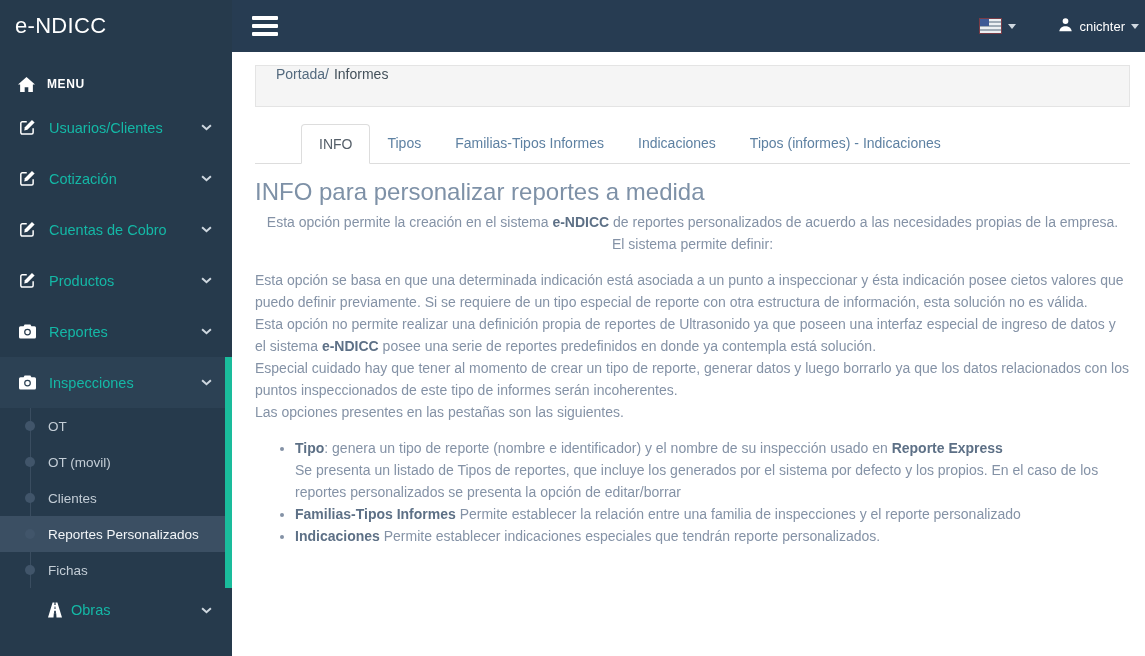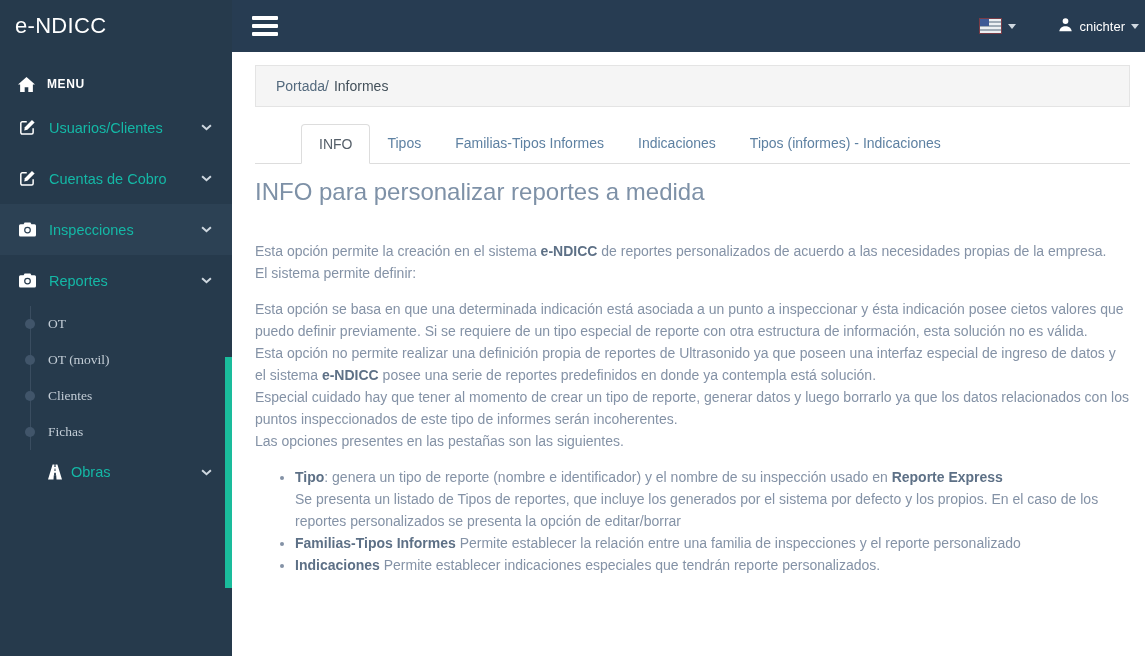--- a/index.html
+++ b/index.html
@@ -13,21 +13,21 @@
   
   .sidebar{position:absolute;left:0;top:0;width:232px;height:656px;background:#263a4c;color:#edf1f4;z-index:2;}
   .logo{height:52px;line-height:52px;padding-left:15px;font-size:22px;color:#fff;letter-spacing:.3px;cursor:pointer;}
   .menu-head{display:flex;align-items:center;height:36px;margin-top:14px;padding:0 20px 0 18px;
     font-size:12px;font-weight:bold;letter-spacing:.6px;color:#fff;cursor:pointer;}
   .menu-head .icon{margin-right:12px;display:flex;}
   .nav-item{display:flex;align-items:center;height:51px;padding:0 20px 0 18px;font-size:14.5px;color:#14b8a6;cursor:pointer;}
   .nav-item .icon{width:18px;margin-right:13px;display:flex;justify-content:center;}
   .nav-item .chev{margin-left:auto;display:flex;}
   .nav-item.expanded{background:#2c4154;}
-  .submenu{position:relative;font-family:Liberation Serif, serif;}
+  .submenu{position:relative;}
   .tree-line{position:absolute;left:30px;top:0;bottom:0;width:1px;background:#3a4d60;}
   .sub-item{display:flex;align-items:center;height:36px;padding-left:48px;font-size:13.5px;color:#c3cdd6;position:relative;cursor:pointer;}
   .sub-item .dot{position:absolute;left:25px;top:13px;width:10px;height:10px;border-radius:50%;background:#41556a;}
   .sub-item.active{background:#3b4f63;color:#f2f5f8;}
   .accent{position:absolute;right:0;top:357px;width:7px;height:231px;background:#1abc9c;}
   .nav-item.obras{margin-top:0;height:44px;margin-left:28px;}
   .nav-item.obras .icon{margin-right:7px;}
 
   
   .topbar{position:absolute;left:232px;top:0;width:913px;height:52px;background:#273c52;
@@ -40,34 +40,34 @@
     background:repeating-linear-gradient(180deg,#ecf0f3 0 2px,#9fabb6 2px 4px);
     box-shadow:0 0 0 1px rgba(190,60,60,.55);}
   .flag::after{content:"";position:absolute;left:0;top:0;width:9px;height:7px;background:#3d5a96;}
   .caret{width:0;height:0;border-left:4px solid transparent;border-right:4px solid transparent;border-top:5px solid #cfd8e0;}
   .user{display:flex;align-items:center;gap:6px;font-size:13px;cursor:pointer;padding-right:2px;}
   .user .name{color:#fff;}
 
   
   .content{position:absolute;left:232px;top:52px;width:913px;height:604px;background:#fff;
     padding:13px 15px 0 23px;box-sizing:border-box;overflow:hidden;}
-  .breadcrumb{background:#f5f5f5;border:1px solid #e4e4e4;height:42px;display:flex;align-items:center;
+  .breadcrumb{background:#f5f5f5;border:1px solid #e4e4e4;height:42px;display:flex;align-items:flex-start;
     padding:0 20px;font-size:14px;margin-bottom:17px;box-sizing:border-box;}
   .crumb-home{color:#546a7e;cursor:pointer;}
   .crumb-cur{color:#43505a;margin-left:5px;}
 
   .tabs{display:flex;border-bottom:1px solid #ddd;padding-left:46px;}
   .tab{padding:11px 17px;font-size:14px;color:#5e81a2;cursor:pointer;}
   .tab.active{background:#fff;border:1px solid #ddd;border-bottom:1px solid #fff;border-radius:4px 4px 0 0;
     margin-bottom:-1px;color:#555f69;}
 
   .page-title{font-size:24px;font-weight:400;color:#7e91a7;margin:14px 0 3px;}
   .body-text{font-size:14px;line-height:22px;color:#8492a6;}
   .body-text b{color:#5d7086;}
-  .intro{margin-top:34px;}
+  .intro{margin-top:5px;text-align:center;}
   ul.simple{margin:6px 0 0;padding-left:40px;}
   ul.simple li{line-height:22px;}
   .block2{margin-top:13px;}
   ul.rich-list{margin:0;padding-left:40px;}
   ul.rich-list li{line-height:22px;}
 </style>
 </head>
 <body>
 
 <div class="app">
@@ -92,82 +92,114 @@
           </svg>
       </span>
       <span>Usuarios/Clientes</span>
       <span class="chev">
         <svg width="11" height="7" viewBox="0 0 10 6">
             <path fill="none" stroke="#cfd8e0" stroke-width="1.8" d="M1 1l4 3.6L9 1"></path>
           </svg>
       </span>
     </div>
 
+    <div class="nav-item">
+      <span class="icon">
+        <svg width="17" height="17" viewBox="0 0 16 16">
+            <path fill="none" stroke="#fff" stroke-width="1.4" d="M13.3 8.8v4a1.4 1.4 0 0 1-1.4 1.4H3.1a1.4 1.4 0 0 1-1.4-1.4V4a1.4 1.4 0 0 1 1.4-1.4h4.2"></path>
+            <path fill="#fff" d="M12.2.9l2.5 2.5-6.8 6.8-3 .6.6-3z"></path>
+          </svg>
+      </span>
+      <span>Cotización</span>
+      <span class="chev">
+        <svg width="11" height="7" viewBox="0 0 10 6">
+            <path fill="none" stroke="#cfd8e0" stroke-width="1.8" d="M1 1l4 3.6L9 1"></path>
+          </svg>
+      </span>
+    </div>
 
     <div class="nav-item">
       <span class="icon">
         <svg width="17" height="17" viewBox="0 0 16 16">
             <path fill="none" stroke="#fff" stroke-width="1.4" d="M13.3 8.8v4a1.4 1.4 0 0 1-1.4 1.4H3.1a1.4 1.4 0 0 1-1.4-1.4V4a1.4 1.4 0 0 1 1.4-1.4h4.2"></path>
             <path fill="#fff" d="M12.2.9l2.5 2.5-6.8 6.8-3 .6.6-3z"></path>
           </svg>
       </span>
       <span>Cuentas de Cobro</span>
       <span class="chev">
         <svg width="11" height="7" viewBox="0 0 10 6">
             <path fill="none" stroke="#cfd8e0" stroke-width="1.8" d="M1 1l4 3.6L9 1"></path>
           </svg>
       </span>
     </div>
 
+    <div class="nav-item">
+      <span class="icon">
+        <svg width="17" height="17" viewBox="0 0 16 16">
+            <path fill="none" stroke="#fff" stroke-width="1.4" d="M13.3 8.8v4a1.4 1.4 0 0 1-1.4 1.4H3.1a1.4 1.4 0 0 1-1.4-1.4V4a1.4 1.4 0 0 1 1.4-1.4h4.2"></path>
+            <path fill="#fff" d="M12.2.9l2.5 2.5-6.8 6.8-3 .6.6-3z"></path>
+          </svg>
+      </span>
+      <span>Productos</span>
+      <span class="chev">
+        <svg width="11" height="7" viewBox="0 0 10 6">
+            <path fill="none" stroke="#cfd8e0" stroke-width="1.8" d="M1 1l4 3.6L9 1"></path>
+          </svg>
+      </span>
+    </div>
+
+    <div class="nav-item">
+      <span class="icon">
+        <svg width="17" height="15" viewBox="0 0 17 14">
+            <path fill="#fff" d="M5.6 0h5.8l1 1.8h3.1A1.5 1.5 0 0 1 17 3.3v9.2a1.5 1.5 0 0 1-1.5 1.5h-14A1.5 1.5 0 0 1 0 12.5V3.3a1.5 1.5 0 0 1 1.5-1.5h3.1z"></path>
+            <circle cx="8.5" cy="7.6" r="3.4" fill="#263a4c"></circle>
+            <circle cx="8.5" cy="7.6" r="2.2" fill="#fff"></circle>
+          </svg>
+      </span>
+      <span>Reportes</span>
+      <span class="chev">
+        <svg width="11" height="7" viewBox="0 0 10 6">
+            <path fill="none" stroke="#cfd8e0" stroke-width="1.8" d="M1 1l4 3.6L9 1"></path>
+          </svg>
+      </span>
+    </div>
 
     <div class="nav-item expanded">
       <span class="icon">
         <svg width="17" height="15" viewBox="0 0 17 14">
             <path fill="#fff" d="M5.6 0h5.8l1 1.8h3.1A1.5 1.5 0 0 1 17 3.3v9.2a1.5 1.5 0 0 1-1.5 1.5h-14A1.5 1.5 0 0 1 0 12.5V3.3a1.5 1.5 0 0 1 1.5-1.5h3.1z"></path>
             <circle cx="8.5" cy="7.6" r="3.4" fill="#2c4154"></circle>
             <circle cx="8.5" cy="7.6" r="2.2" fill="#fff"></circle>
           </svg>
       </span>
       <span>Inspecciones</span>
       <span class="chev">
         <svg width="11" height="7" viewBox="0 0 10 6">
             <path fill="none" stroke="#cfd8e0" stroke-width="1.8" d="M1 1l4 3.6L9 1"></path>
           </svg>
       </span>
     </div>
 
-    <div class="nav-item">
-      <span class="icon">
-        <svg width="17" height="15" viewBox="0 0 17 14">
-            <path fill="#fff" d="M5.6 0h5.8l1 1.8h3.1A1.5 1.5 0 0 1 17 3.3v9.2a1.5 1.5 0 0 1-1.5 1.5h-14A1.5 1.5 0 0 1 0 12.5V3.3a1.5 1.5 0 0 1 1.5-1.5h3.1z"></path>
-            <circle cx="8.5" cy="7.6" r="3.4" fill="#263a4c"></circle>
-            <circle cx="8.5" cy="7.6" r="2.2" fill="#fff"></circle>
-          </svg>
-      </span>
-      <span>Reportes</span>
-      <span class="chev">
-        <svg width="11" height="7" viewBox="0 0 10 6">
-            <path fill="none" stroke="#cfd8e0" stroke-width="1.8" d="M1 1l4 3.6L9 1"></path>
-          </svg>
-      </span>
-    </div>
-
     <div class="submenu">
       <span class="tree-line"></span>
       <div class="sub-item">
         <span class="dot"></span>
         <span>OT</span>
       </div>
       <div class="sub-item">
         <span class="dot"></span>
         <span>OT (movil)</span>
       </div>
       <div class="sub-item">
         <span class="dot"></span>
         <span>Clientes</span>
+      </div>
+      <div class="sub-item active">
+        <span class="dot"></span>
+        <span>Reportes Personalizados</span>
       </div>
       <div class="sub-item">
         <span class="dot"></span>
         <span>Fichas</span>
       </div>
     </div>
 
     <div class="nav-item obras">
       <span class="icon">
         <svg width="19" height="16" viewBox="0 0 18 15">

